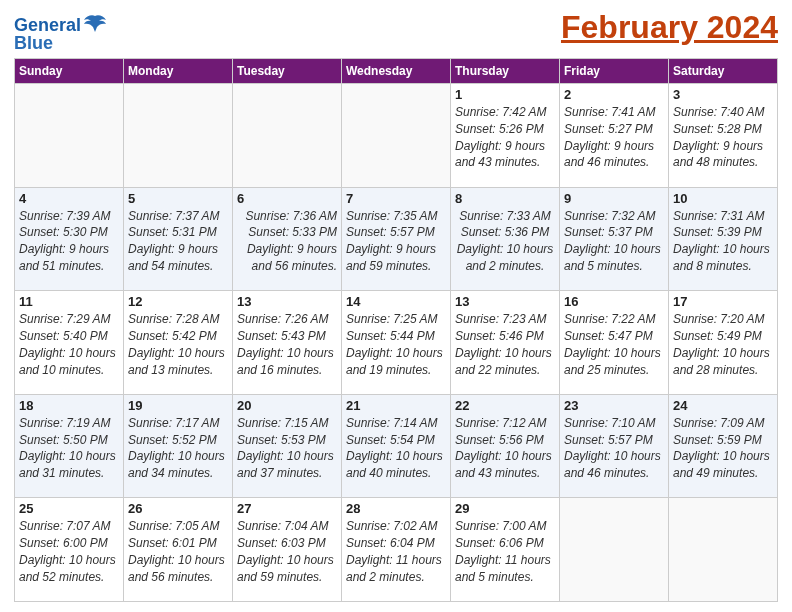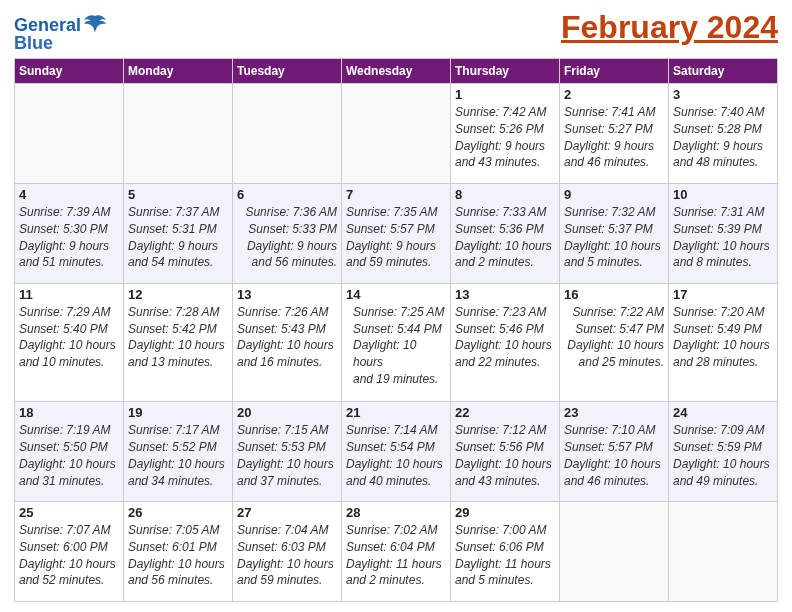--- a/index.html
+++ b/index.html
@@ -185,21 +185,21 @@
           </td>
           <td>
             <span class="day-number">7</span>
             <div class="day-info" style="white-space: pre-line;">Sunrise: 7:35 AM
 Sunset: 5:57 PM
 Daylight: 9 hours
 and 59 minutes.</div>
           </td>
           <td>
             <span class="day-number">8</span>
-            <div class="day-info" style="white-space: pre-line;">Sunrise: 7:33 AM
+            <div class="day-info" style="white-space: pre-line; text-align: center;">Sunrise: 7:33 AM
 Sunset: 5:36 PM
 Daylight: 10 hours
 and 2 minutes.</div>
           </td>
           <td>
             <span class="day-number">9</span>
             <div class="day-info" style="white-space: pre-line;">Sunrise: 7:32 AM
 Sunset: 5:37 PM
 Daylight: 10 hours
 and 5 minutes.</div>
@@ -229,35 +229,35 @@
           </td>
           <td>
             <span class="day-number">13</span>
             <div class="day-info" style="white-space: pre-line;">Sunrise: 7:26 AM
 Sunset: 5:43 PM
 Daylight: 10 hours
 and 16 minutes.</div>
           </td>
           <td>
             <span class="day-number">14</span>
-            <div class="day-info" style="white-space: pre-line; margin-left: 7px;">Sunrise: 7:25 AM
+            <div class="day-info" style="white-space: pre-line;">Sunrise: 7:25 AM
 Sunset: 5:44 PM
 Daylight: 10 hours
 and 19 minutes.</div>
           </td>
           <td>
             <span class="day-number">13</span>
             <div class="day-info" style="white-space: pre-line;">Sunrise: 7:23 AM
 Sunset: 5:46 PM
 Daylight: 10 hours
 and 22 minutes.</div>
           </td>
           <td>
             <span class="day-number">16</span>
-            <div class="day-info" style="white-space: pre-line; text-align: right;">Sunrise: 7:22 AM
+            <div class="day-info" style="white-space: pre-line;">Sunrise: 7:22 AM
 Sunset: 5:47 PM
 Daylight: 10 hours
 and 25 minutes.</div>
           </td>
           <td>
             <span class="day-number">17</span>
             <div class="day-info" style="white-space: pre-line;">Sunrise: 7:20 AM
 Sunset: 5:49 PM
 Daylight: 10 hours
 and 28 minutes.</div>

